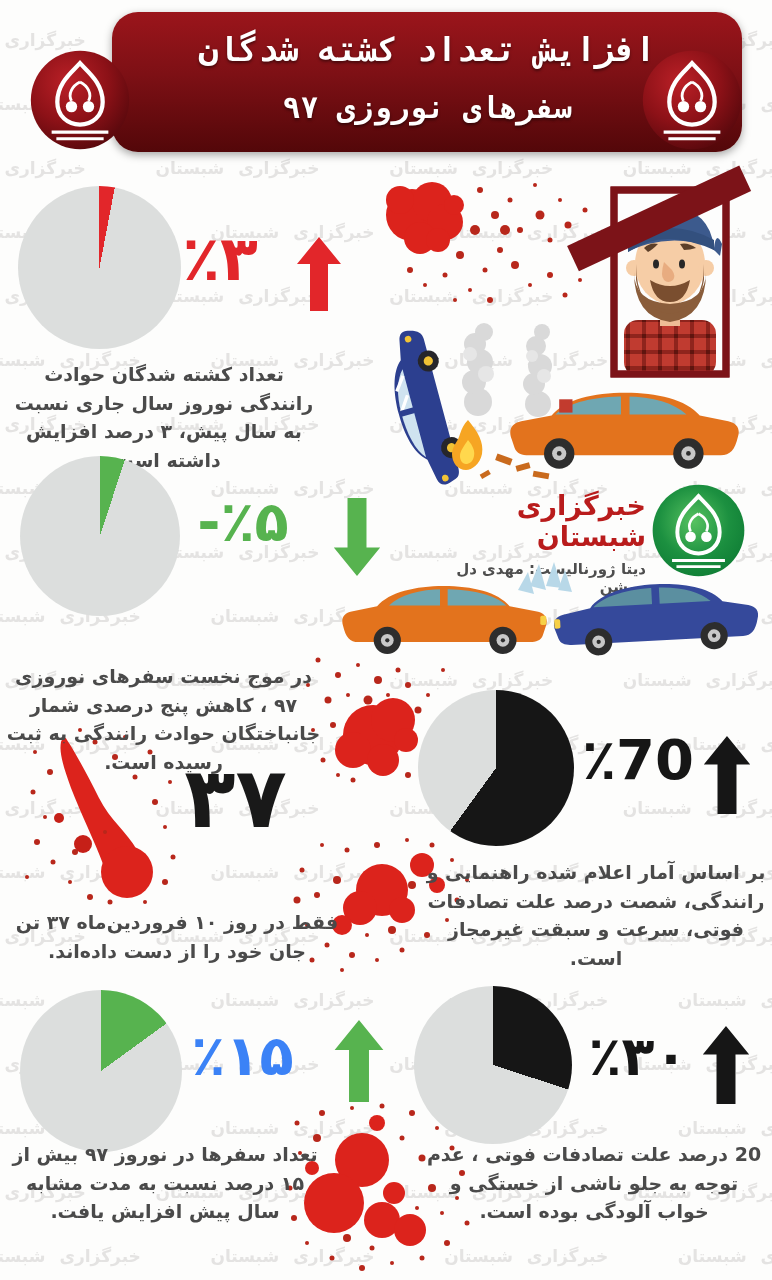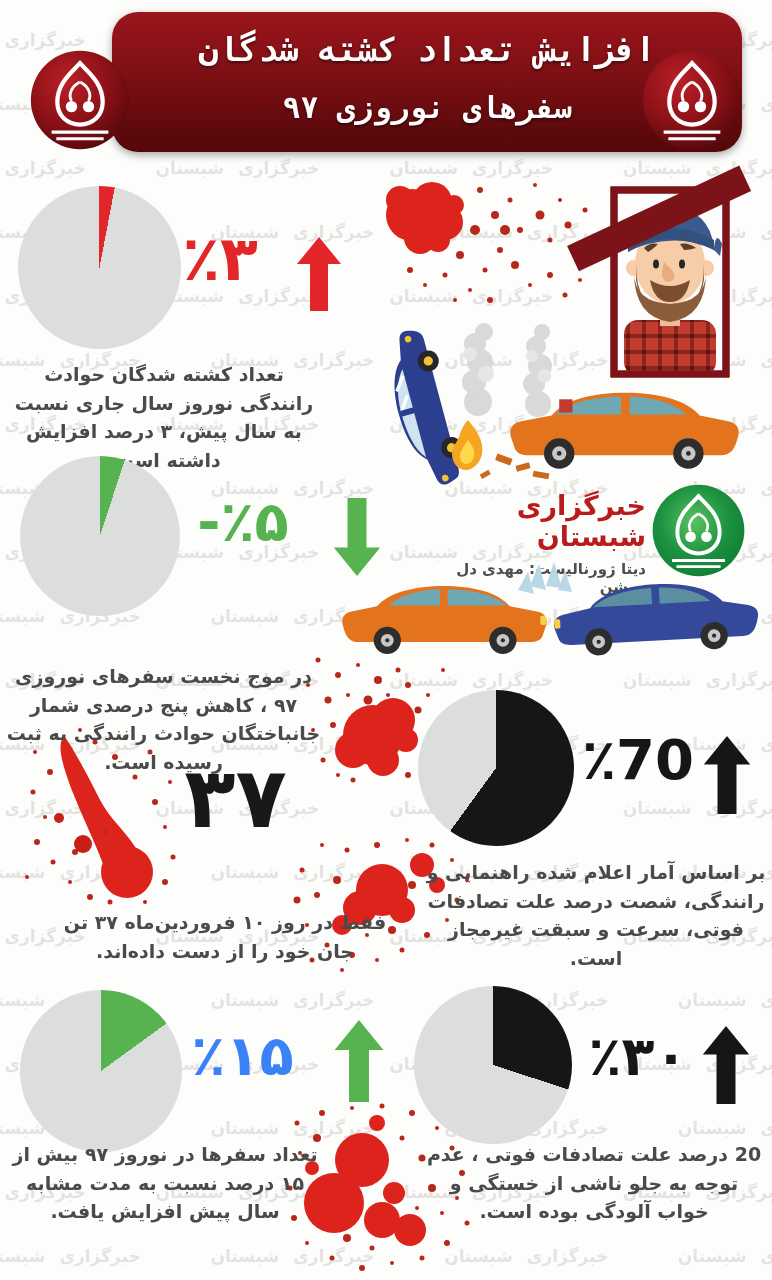--- a/index.html
+++ b/index.html
@@ -408,21 +408,21 @@
         <circle cx="110" cy="15" r="2"></circle>
         <circle cx="135" cy="30" r="2.5"></circle>
       <circle cx="155" cy="60" r="2"></circle>
         <circle cx="12" cy="155" r="2"></circle>
         <circle cx="60" cy="130" r="3"></circle>
         <circle cx="90" cy="110" r="2"></circle>
     </g>
   </svg>
 </div>
 <div id="big-number" class="abs">۳۷</div>
-<div class="abs caption" style="left:12px;top:908px;width:330px;margin-left:48px;">فقط در روز ۱۰ فروردین‌ماه ۳۷ تن جان خود را از دست داده‌اند.</div>
+<div class="abs caption" style="left:12px;top:908px;width:330px;">فقط در روز ۱۰ فروردین‌ماه ۳۷ تن جان خود را از دست داده‌اند.</div>
 
 <div class="abs pie" style="left: 418px; top: 690px; width: 156px; height: 156px; background: conic-gradient(rgb(22, 22, 22) 0deg, rgb(22, 22, 22) 60%, rgb(220, 222, 221) 60%, rgb(220, 222, 221) 100%);"></div>
 <div class="abs pct" style="left: 572px; top: 732px; width: 132px; font-size: 56px; color: rgb(22, 22, 22);" dir="ltr">٪70</div>
 <div class="abs arrow" style="left: 700px; top: 736px; width: 54px; height: 78px; color: rgb(22, 22, 22);">
   <svg viewBox="0 0 44 74">
       <polygon points="22,0 44,27 31,27 31,74 13,74 13,27 0,27" fill="currentColor"></polygon>
     </svg>
 </div>
 <div class="abs caption" style="left:424px;top:858px;width:344px;">بر اساس آمار اعلام شده راهنمایی و رانندگی، شصت درصد علت تصادفات فوتی، سرعت و سبقت غیرمجاز است.</div>
 

